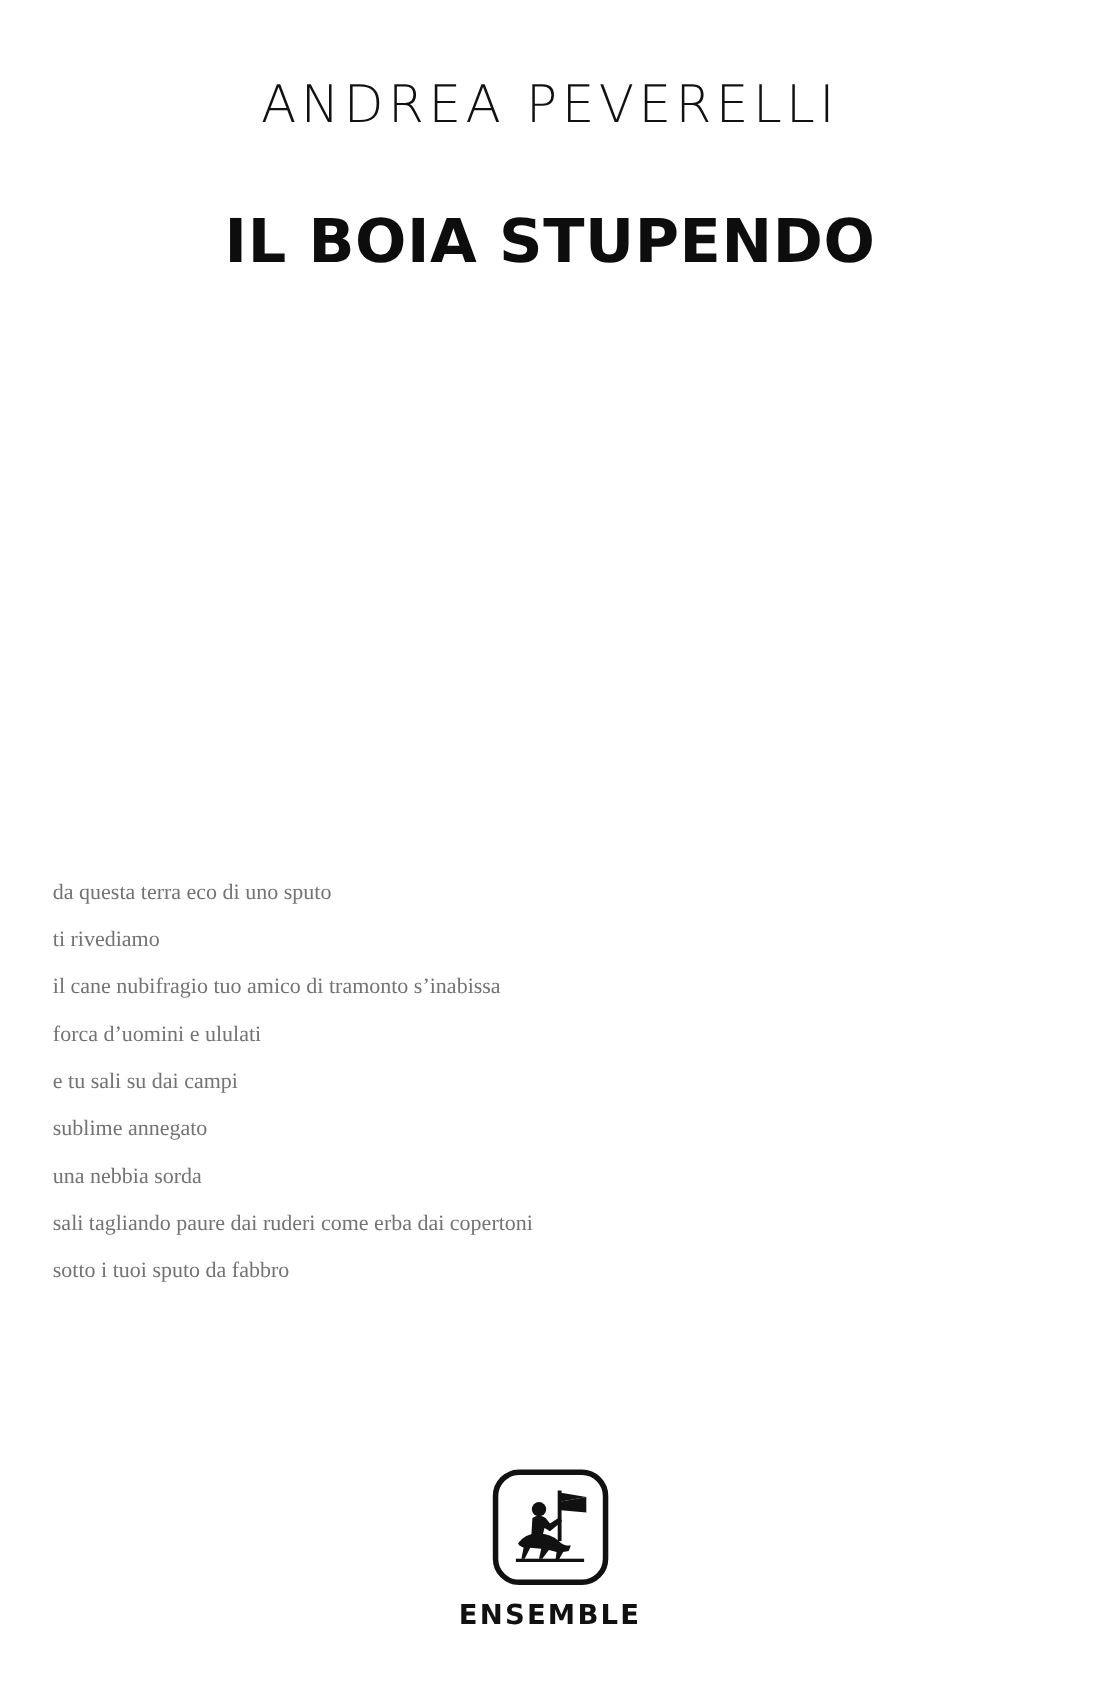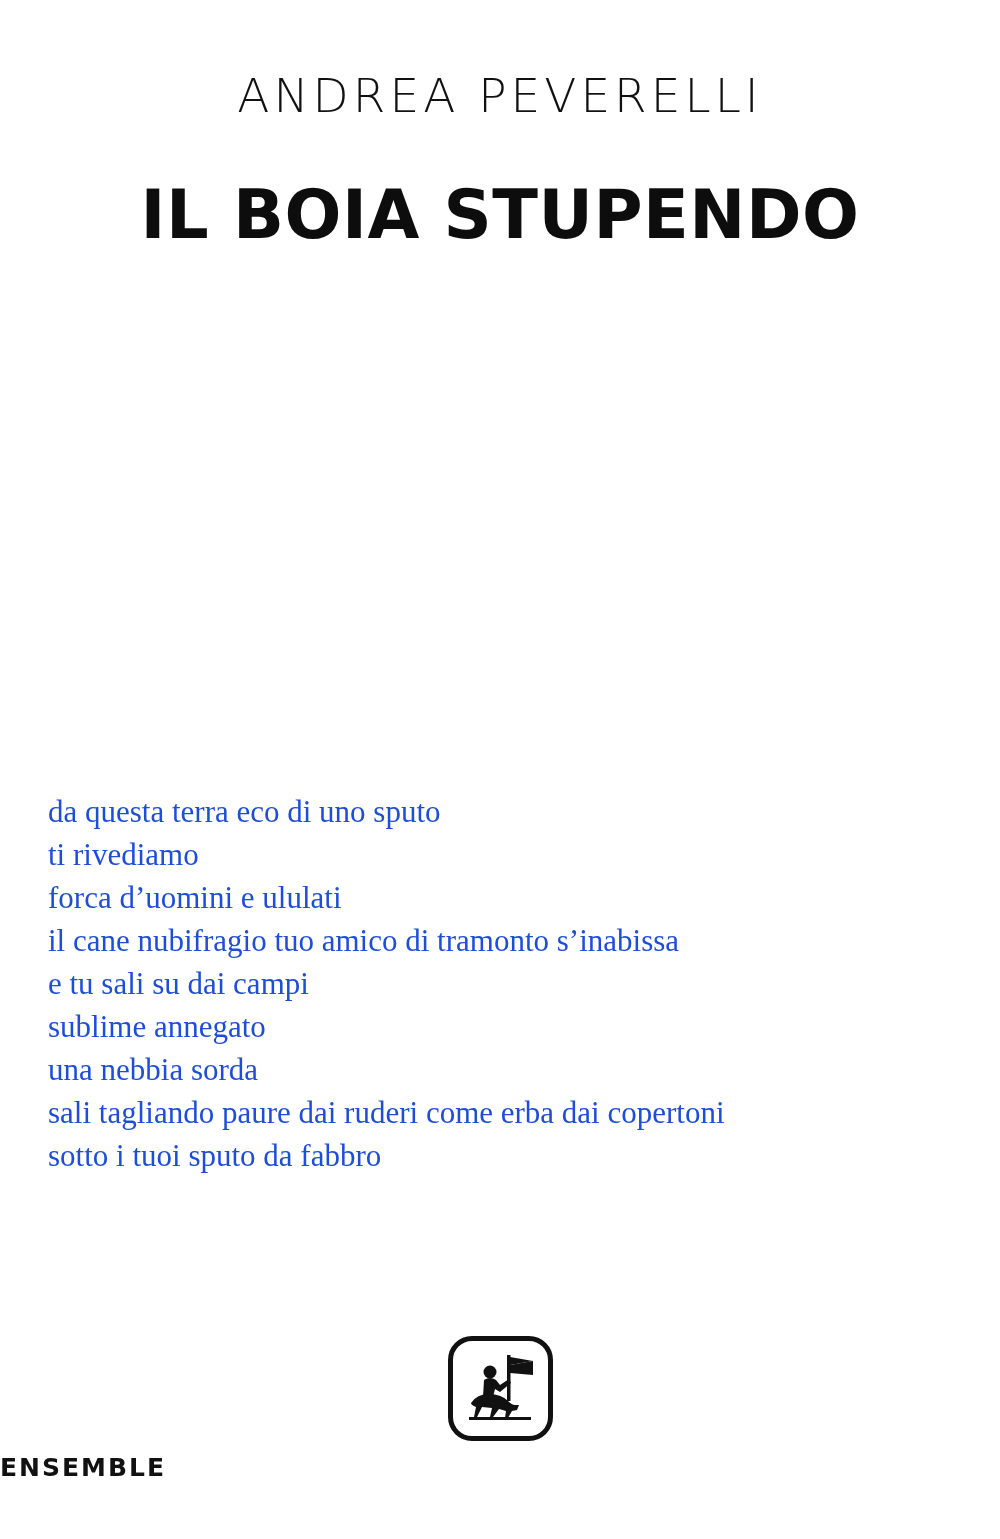--- a/index.html
+++ b/index.html
@@ -32,53 +32,54 @@
     font-family: "DejaVu Sans", sans-serif;
     font-weight: 300;
     font-size: 47px;
     letter-spacing: 4px;
     color: #111111;
     white-space: nowrap;
   }
 
   .title {
     position: absolute;
-    top: 176px;
+    top: 187px;
     left: 0;
     width: 100%;
     text-align: center;
     font-family: "DejaVu Sans", sans-serif;
     font-weight: bold;
-    font-size: 67px;
+    font-size: 55px;
     letter-spacing: 0.5px;
     color: #0d0d0d;
     white-space: nowrap;
   }
 
   
   .poem {
     position: absolute;
     top: 790px;
     left: 48px;
     width: 900px;
   }
   .poem-line {
     font-family: "Liberation Serif", serif;
-    font-size: 31px;
+    font-size: 20px;
     line-height: 43px;
-    color: #1d4ed8;
+    color: #737373;
     white-space: nowrap;
   }
 
   
   .logo-block {
     position: absolute;
     left: 0;
     top: 1336px;
     width: 100%;
+    text-align: center;
   }
   .logo-mark {
     width: 105px;
     height: 105px;
     margin: 0 auto;
     border: 5px solid #111111;
     border-radius: 24px;
     position: relative;
     box-sizing: border-box;
     display: block;
@@ -102,22 +103,22 @@
 
 <div class="page">
 
   <div class="author">ANDREA PEVERELLI</div>
 
   <div class="title">IL BOIA STUPENDO</div>
 
   <div class="poem">
     <div class="poem-line">da questa terra eco di uno sputo</div>
     <div class="poem-line">ti rivediamo</div>
+    <div class="poem-line">il cane nubifragio tuo amico di tramonto s’inabissa</div>
     <div class="poem-line">forca d’uomini e ululati</div>
-    <div class="poem-line">il cane nubifragio tuo amico di tramonto s’inabissa</div>
     <div class="poem-line">e tu sali su dai campi</div>
     <div class="poem-line">sublime annegato</div>
     <div class="poem-line">una nebbia sorda</div>
     <div class="poem-line">sali tagliando paure dai ruderi come erba dai copertoni</div>
     <div class="poem-line">sotto i tuoi sputo da fabbro</div>
   </div>
 
   <div class="logo-block">
     <div class="logo-mark">
       <svg width="95" height="95" viewBox="0 0 95 95" aria-hidden="true">

